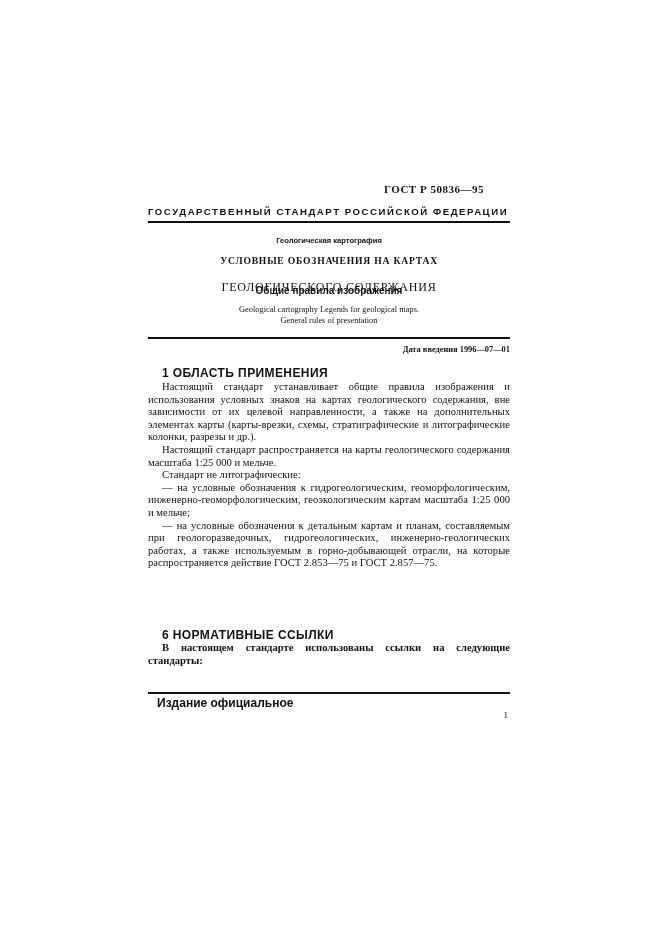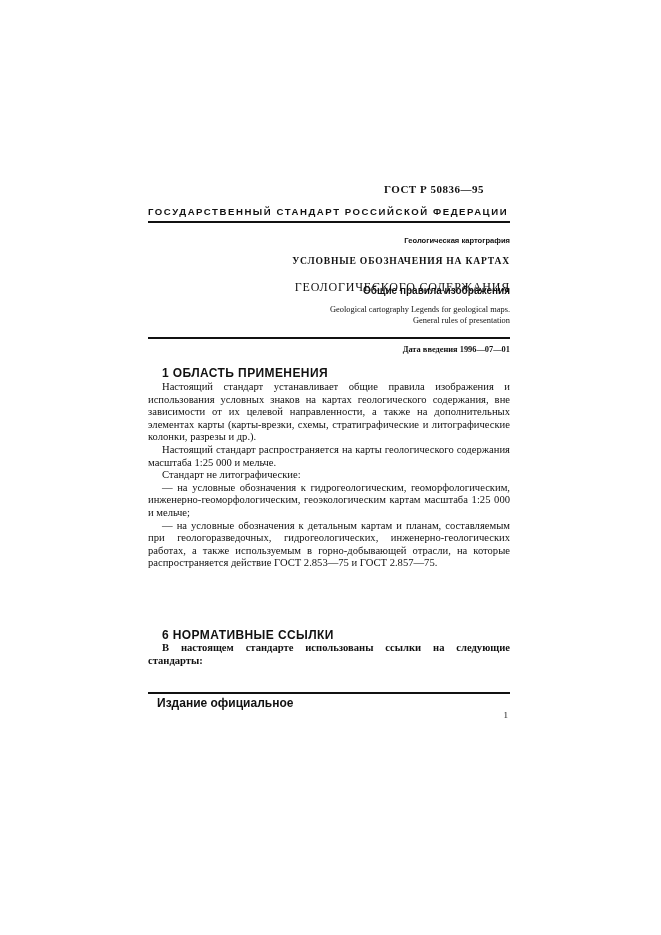--- a/index.html
+++ b/index.html
@@ -1,21 +1,21 @@
 <!DOCTYPE html>
 <html><head>
 <meta charset="utf-8">
 <style>
   html, body { margin:0; padding:0; background:#ffffff; }
   body { width:661px; height:935px; position:relative; overflow:hidden; font-family:"Liberation Serif", serif; color:#111; }
   .page { position:absolute; left:148px; top:0; width:362px; }
   .gost-code { position:absolute; left:236px; top:183px; font-weight:bold; font-size:11px; letter-spacing:0.5px; white-space:nowrap; }
   .state-std { position:absolute; left:0; top:206px; width:362px; font-family:"Liberation Sans", sans-serif; font-weight:bold; font-size:9.6px; letter-spacing:1.55px; white-space:nowrap; }
   .rule-top { position:absolute; left:0; top:221px; width:362px; height:2px; background:#111; }
-  .center { position:absolute; left:0; width:362px; text-align:right; white-space:nowrap; }
+  .center { position:absolute; left:0; width:362px; text-align:center; white-space:nowrap; }
   .field { top:236px; font-family:"Liberation Sans", sans-serif; font-weight:bold; font-size:7.6px; }
   .title1 { top:255px; font-weight:bold; font-size:9.6px; letter-spacing:0.8px; }
   .title2 { top:280px; font-weight:normal; font-size:12px; letter-spacing:0.8px; }
   .subtitle { top:285px; font-family:"Liberation Sans", sans-serif; font-weight:bold; font-size:10px; }
   .en1 { top:305px; font-size:8.4px; }
   .en2 { top:316px; font-size:8.4px; }
   .rule-mid { position:absolute; left:0; top:337px; width:362px; height:2px; background:#111; }
   .date { position:absolute; right:0; top:345px; font-weight:bold; font-size:8.4px; white-space:nowrap; }
   .sec-h { position:absolute; left:14px; font-family:"Liberation Sans", sans-serif; font-weight:bold; font-size:12px; letter-spacing:0.4px; white-space:nowrap; }
   .sec1 { top:366px; }

